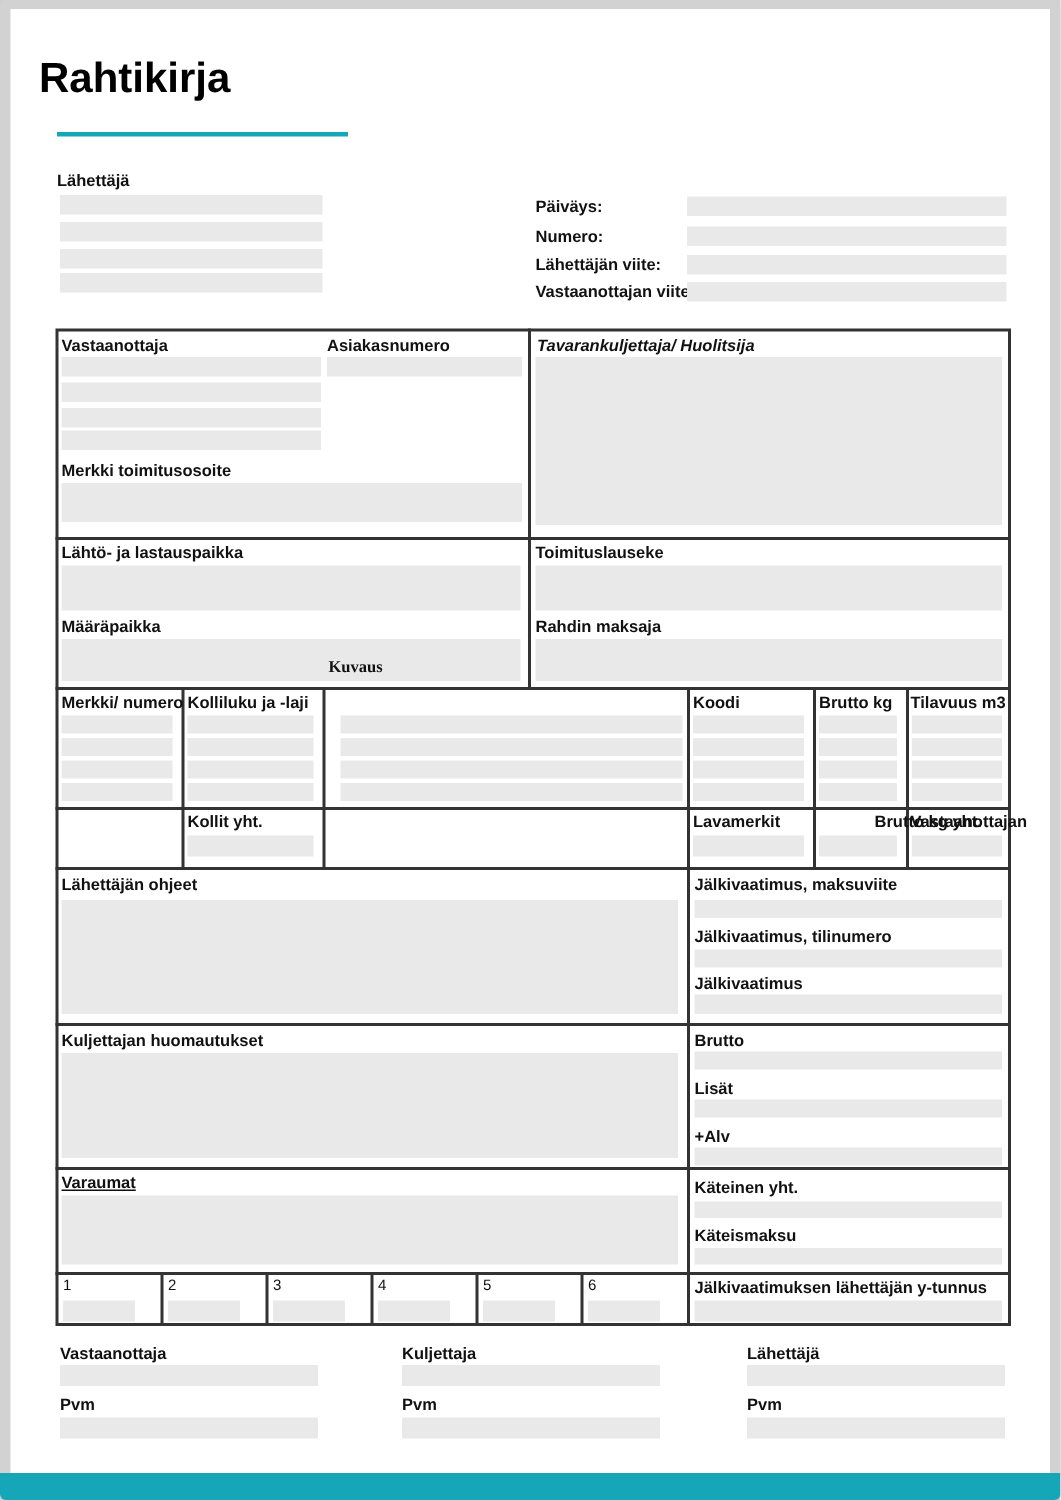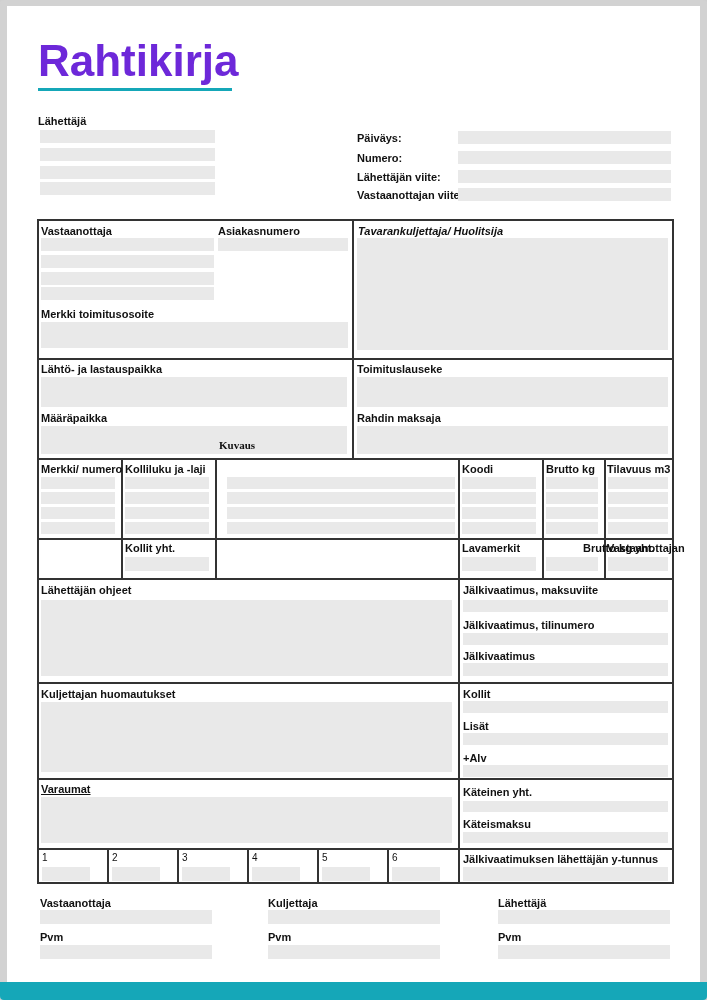--- a/index.html
+++ b/index.html
@@ -1,20 +1,20 @@
 <!DOCTYPE html>
 <html><head>
 <meta charset="utf-8">
 <style>
   * { margin:0; padding:0; box-sizing:border-box; }
   html,body { width:707px; height:1000px; }
   body { font-family:"Liberation Sans", sans-serif; background:#cfcfcf; position:relative; }
   .page { position:absolute; inset:0; background:#d2d2d2; border-radius:4px; overflow:hidden; }
   .paper { position:absolute; left:7px; top:6px; width:693px; height:994px; background:#ffffff; }
-  .title { position:absolute; left:38px; top:36px; font-size:44px; font-weight:bold; color:#6d28d9; letter-spacing:0px; }
+  .title { position:absolute; left:26px; top:36px; font-size:28px; font-weight:bold; color:#000000; letter-spacing:0px; }
   .title-rule { position:absolute; left:38px; top:88px; width:194px; height:3px; background:#15a7b8; }
   .lbl { position:absolute; font-size:11px; font-weight:bold; color:#111; white-space:nowrap; line-height:1; }
   .num { position:absolute; font-size:10px; font-weight:normal; color:#111; line-height:1; }
   .fld { position:absolute; background:#e9e9e9; }
   .tbl { position:absolute; left:37px; top:219px; width:637px; height:665px; border:2px solid #333; }
   .vline { position:absolute; width:2px; background:#333; }
   .hline { position:absolute; height:2px; background:#333; }
   .footer { position:absolute; left:0; top:982px; width:707px; height:18px; background:#15a7b8; }
 </style>
 </head>
@@ -129,21 +129,21 @@
   <div class="fld" style="left:41px; top:600px; width:411px; height:76px;"></div>
   <div class="lbl" style="left:463px; top:585px;">Jälkivaatimus, maksuviite</div>
   <div class="fld" style="left:463px; top:600px; width:205px; height:12px;"></div>
   <div class="lbl" style="left:463px; top:620px;">Jälkivaatimus, tilinumero</div>
   <div class="fld" style="left:463px; top:633px; width:205px; height:12px;"></div>
   <div class="lbl" style="left:463px; top:651px;">Jälkivaatimus</div>
   <div class="fld" style="left:463px; top:663px; width:205px; height:13px;"></div>
 
   <div class="lbl" style="left:41px; top:689px;">Kuljettajan huomautukset</div>
   <div class="fld" style="left:41px; top:702px; width:411px; height:70px;"></div>
-  <div class="lbl" style="left:463px; top:689px;">Kollit</div>
+  <div class="lbl" style="left:463px; top:689px;">Brutto</div>
   <div class="fld" style="left:463px; top:701px; width:205px; height:12px;"></div>
   <div class="lbl" style="left:463px; top:721px;">Lisät</div>
   <div class="fld" style="left:463px; top:733px; width:205px; height:12px;"></div>
   <div class="lbl" style="left:463px; top:753px;">+Alv</div>
   <div class="fld" style="left:463px; top:765px; width:205px; height:12px;"></div>
 
   <div class="lbl" style="left:41px; top:784px;text-decoration:underline;">Varaumat</div>
   <div class="fld" style="left:41px; top:797px; width:411px; height:46px;"></div>
   <div class="lbl" style="left:463px; top:787px;">Käteinen yht.</div>
   <div class="fld" style="left:463px; top:801px; width:205px; height:11px;"></div>

